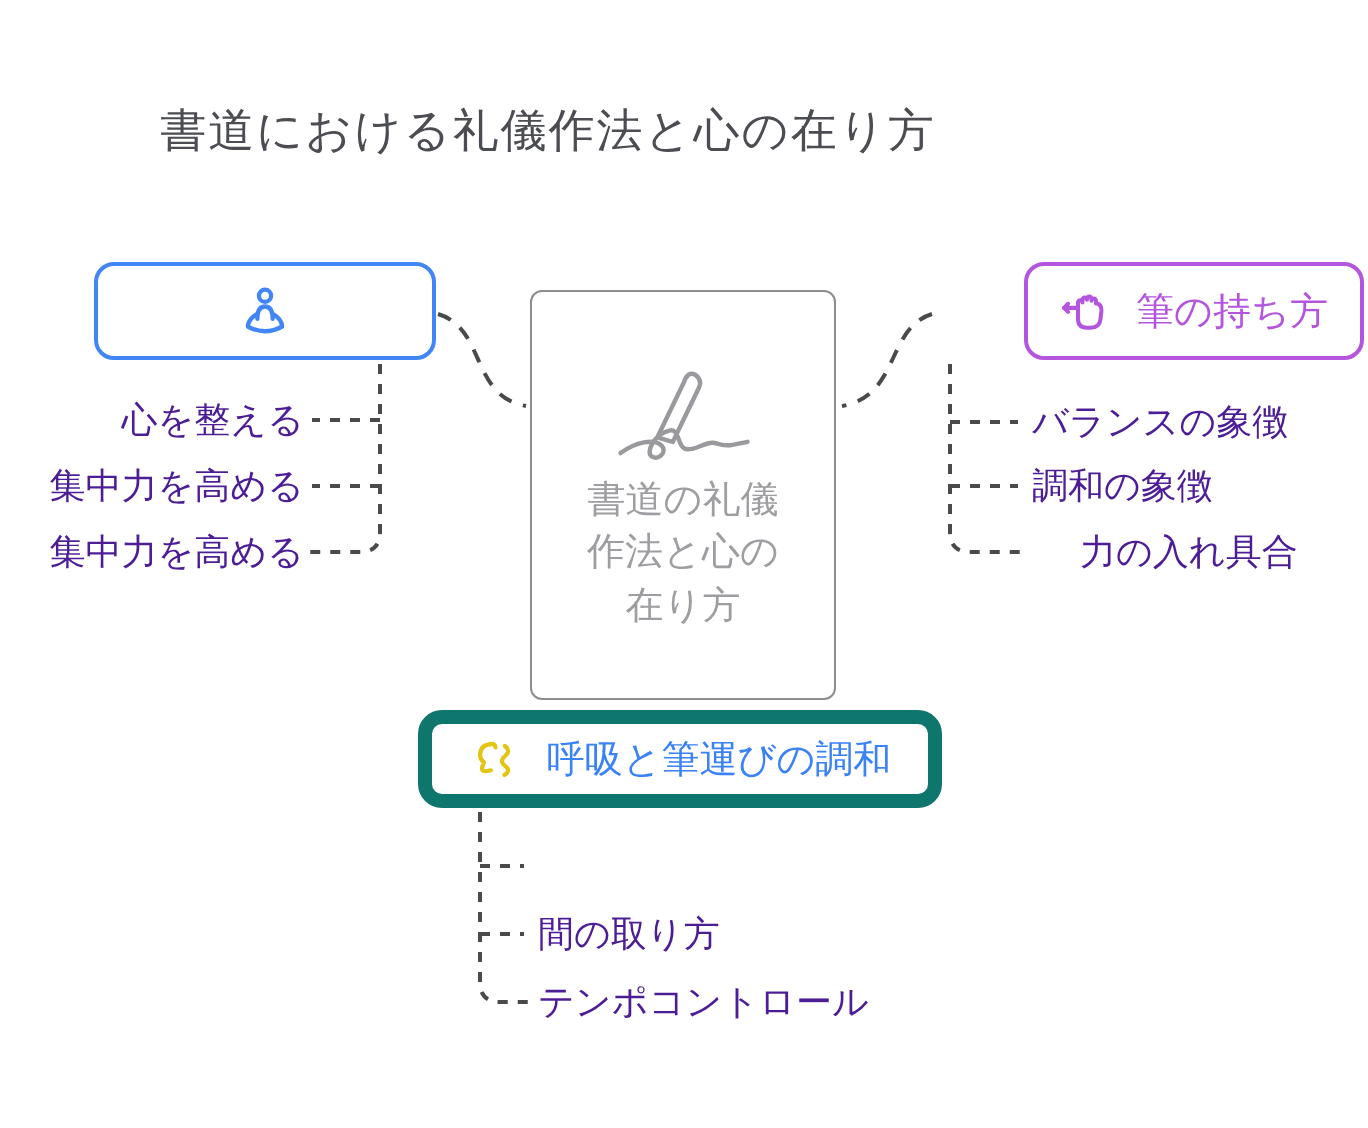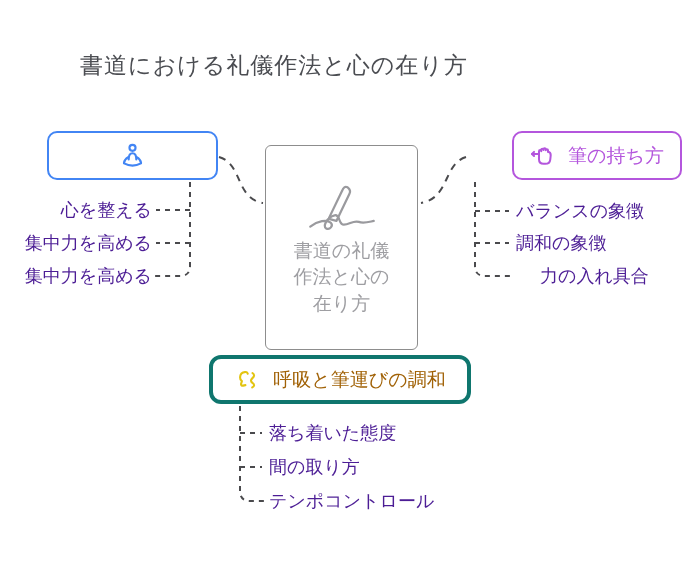--- a/index.html
+++ b/index.html
@@ -28,21 +28,21 @@
   .node-blue{
     left:47px;top:131px;width:171px;height:49px;
     border:2px solid #4285f4;border-radius:10px;color:#4285f4;
   }
   .node-purple{
     left:468px;top:131px;width:170px;height:49px;
     border:2px solid #b456dd;border-radius:10px;color:#b456dd;margin-left:44px;
   }
   .node-yellow{
     left:209px;top:355px;width:262px;height:49px;
-    border:4px solid #0f766e;border-radius:12px;color:#a16207;
+    border:7px solid #0f766e;border-radius:12px;color:#3b82f6;
   }
   .node-center{
     left:265px;top:145px;width:153px;height:205px;
     border:1.6px solid #8d8d8d;border-radius:6px;
     flex-direction:column;gap:4px;color:#9e9ea2;
   }
   .center-label{
     width:106px;text-align:center;
     font-size:19px;line-height:1.4;color:#9e9ea2;
     word-break:break-all;
@@ -129,17 +129,16 @@
   </div>
 
   <div class="leaf r" style="right:532px;top:199px;">心を整える</div>
   <div class="leaf r" style="right:532px;top:232px;">集中力を高める</div>
   <div class="leaf r" style="right:532px;top:265px;">集中力を高める</div>
 
   <div class="leaf" style="left:516px;top:200px;">バランスの象徴</div>
   <div class="leaf" style="left:516px;top:232px;">調和の象徴</div>
   <div class="leaf" style="left:540px;top:265px;">力の入れ具合</div>
 
-  <div class="leaf" style="left:269px;top:422px;">落ち着いた態度</div>
   <div class="leaf" style="left:269px;top:456px;">間の取り方</div>
   <div class="leaf" style="left:269px;top:490px;">テンポコントロール</div>
 
 </div>
 
 </body></html>

